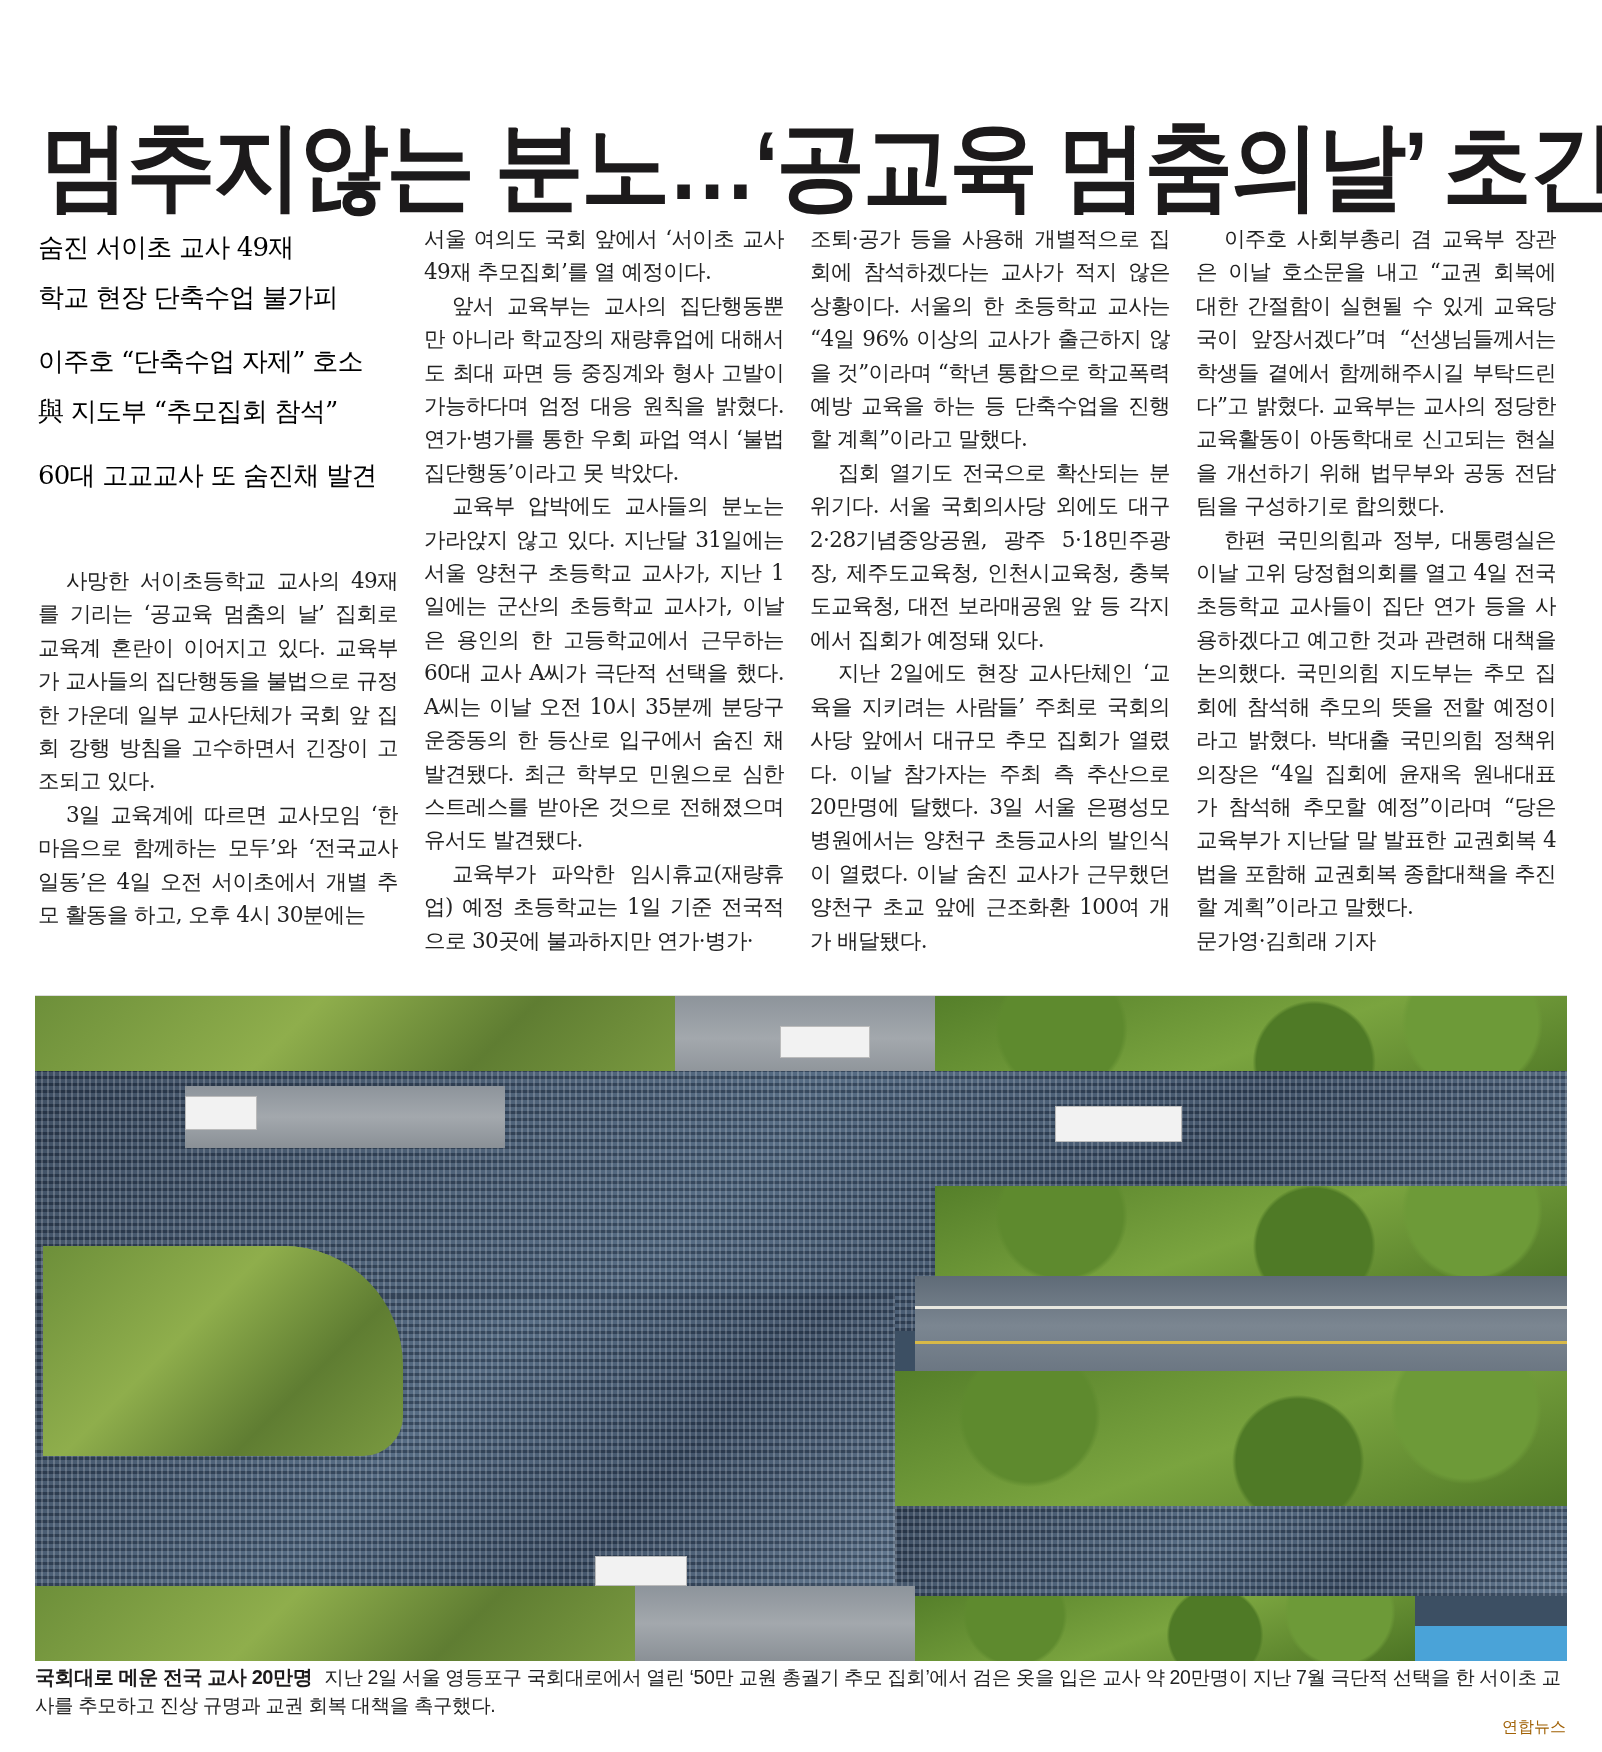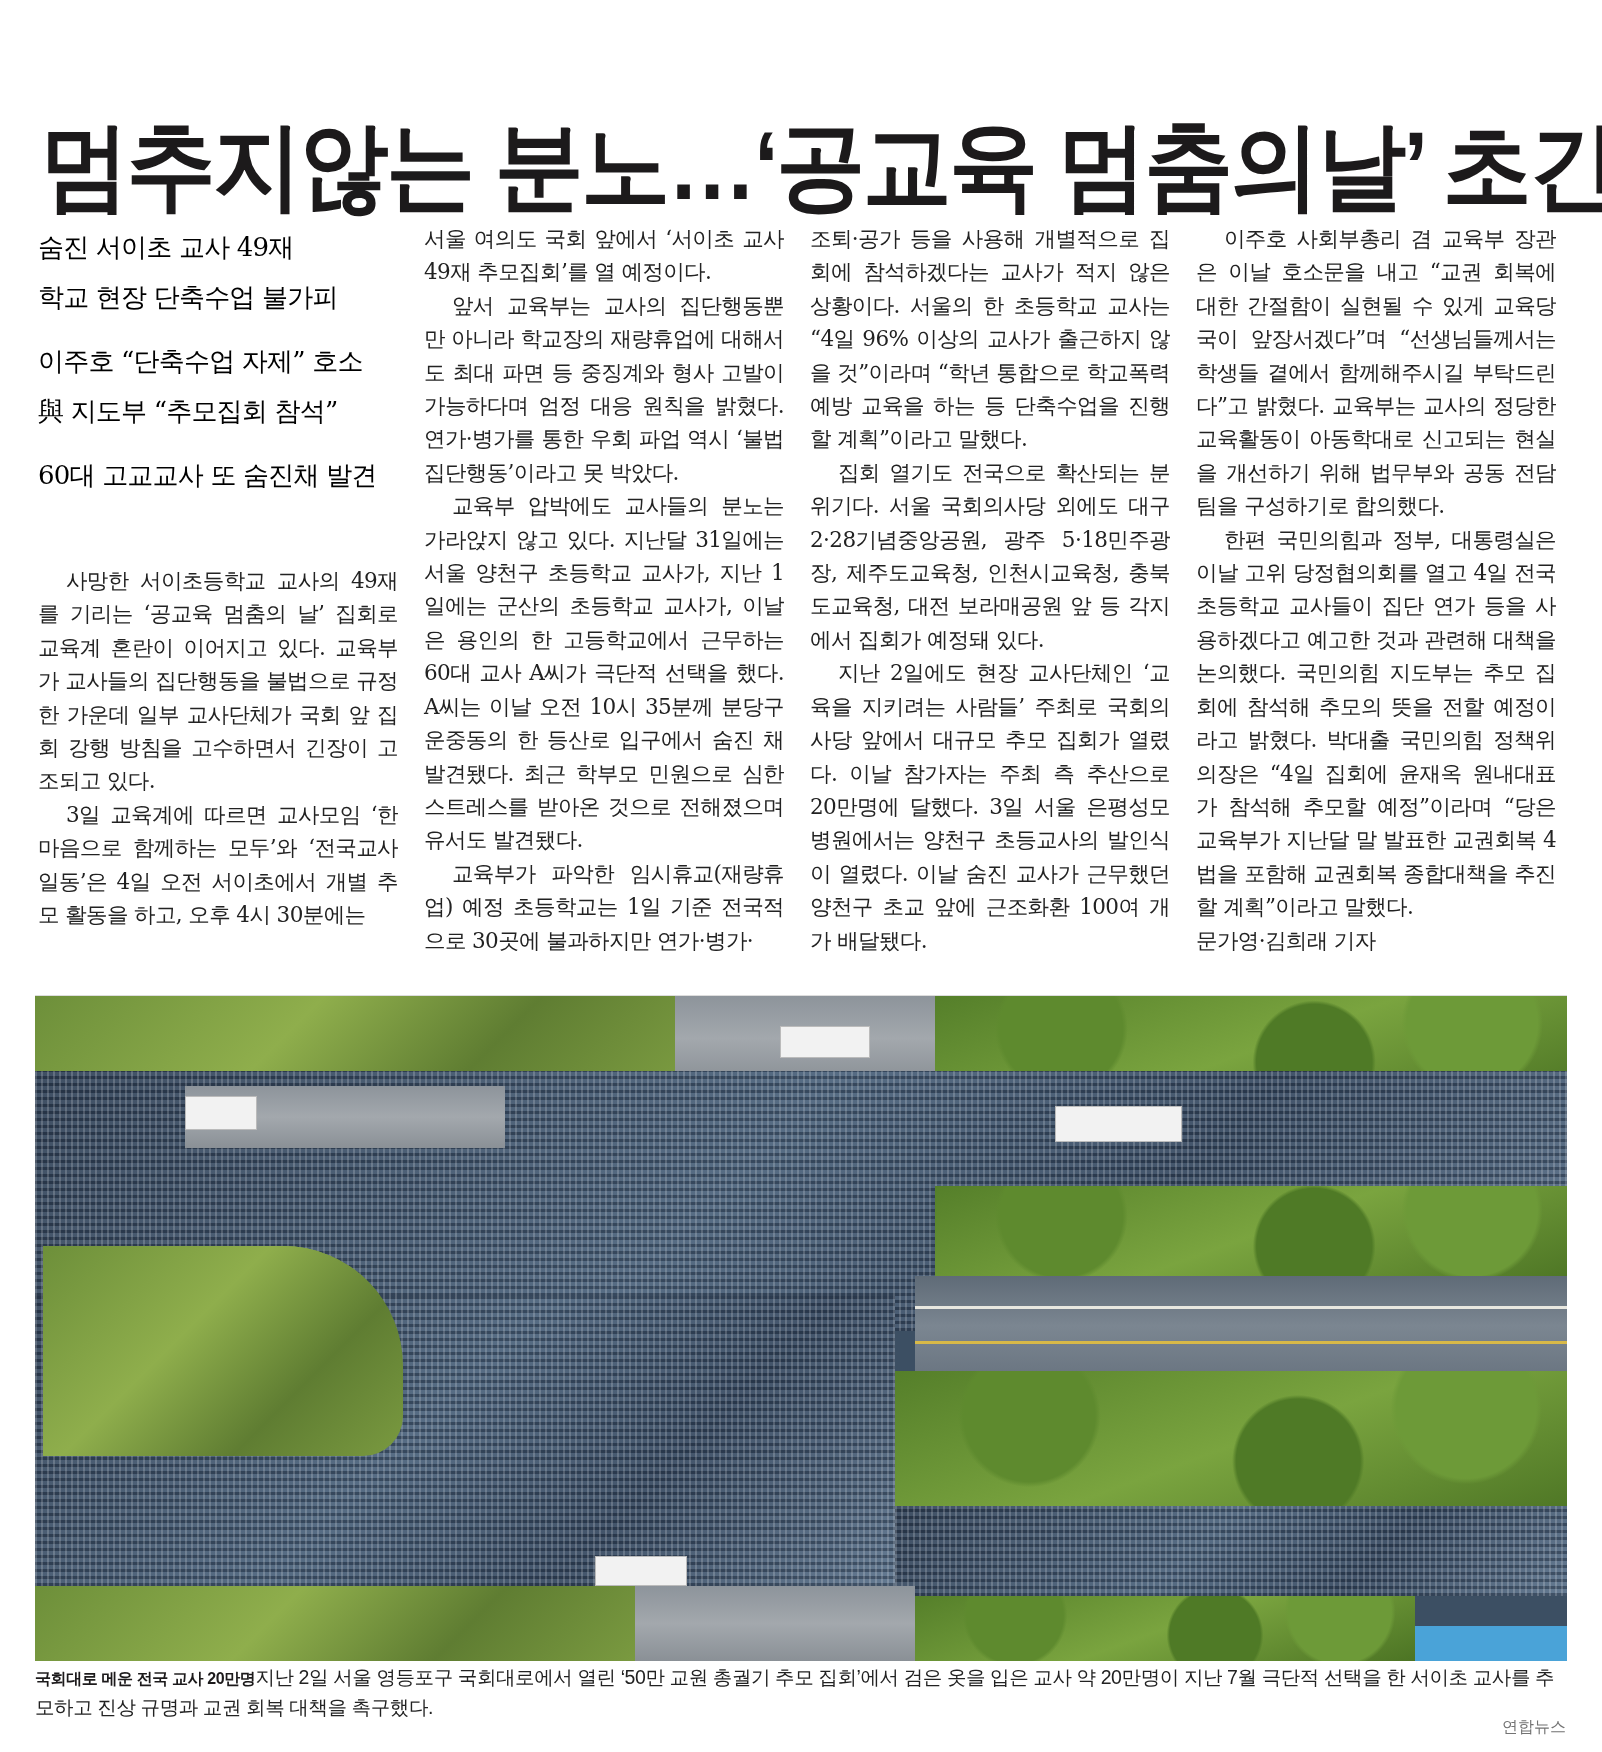--- a/index.html
+++ b/index.html
@@ -28,22 +28,22 @@
       repeating-linear-gradient(90deg, rgba(255,255,255,0.18) 0 2px, rgba(0,0,0,0) 2px 6px),
       repeating-linear-gradient(0deg, rgba(20,30,45,0.35) 0 3px, rgba(160,180,200,0.15) 3px 7px),
       linear-gradient(135deg,#2f3e52,#4a6078 45%,#33445a 70%,#5a7088);
   }
   .road { background:linear-gradient(180deg,#8d949b,#a3a8ad 50%,#8a9096); }
   .road-dark { background:linear-gradient(180deg,#5f6b77,#7b8691 50%,#6a7581); }
   .lane { position:absolute; height:3px; background:#e8e8e0; }
   .lane-y { position:absolute; height:3px; background:#d8b948; }
   .bus { background:#f2f2f2; border:1px solid #bbb; }
   .caption { position:absolute; left:35px; top:1663px; width:1532px; font-family:"Liberation Sans", sans-serif; font-size:19.5px; line-height:28px; color:#222; letter-spacing:-0.4px; }
-  .caption .cap-title { font-weight:bold; font-size:16px; color:#1c1a1b;text-align:center; }
-  .credit { position:absolute; right:36px; top:1717px; font-family:"Liberation Sans", sans-serif; font-size:16px; color:#737373; }
+  .caption .cap-title { font-weight:bold; font-size:20px; margin-right:12px; color:#1c1a1b;text-align:center; }
+  .credit { position:absolute; right:36px; top:1717px; font-family:"Liberation Sans", sans-serif; font-size:16px; color:#a16207; }
 </style>
 </head>
 <body>
 
 <h1 class="headline">멈추지않는 분노…‘공교육 멈춤의날’ 초긴장</h1>
 
 <div class="col col1">
   <div class="subgroup g1">
     <div class="sub">숨진 서이초 교사 49재</div>
     <div class="sub">학교 현장 단축수업 불가피</div>

